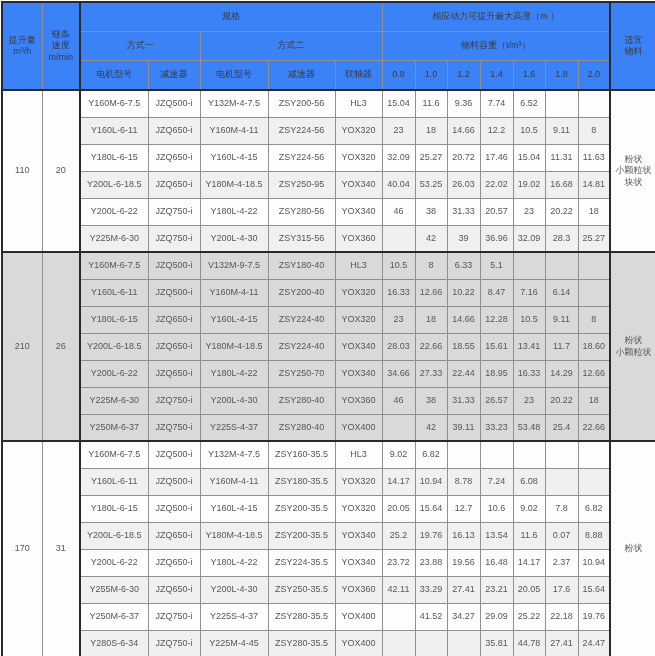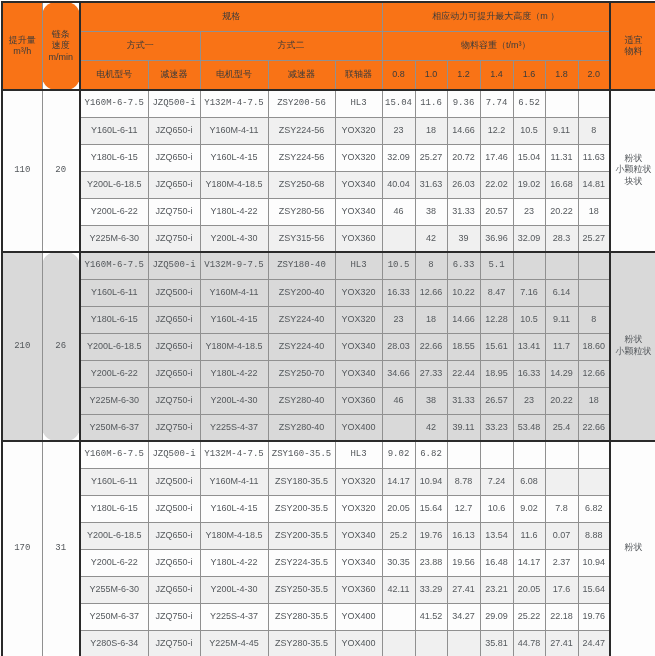--- a/index.html
+++ b/index.html
@@ -21,34 +21,34 @@
     font-size: 9px;
     line-height: 1.25;
     text-align: center;
     vertical-align: middle;
     padding: 0 1px;
     white-space: pre-line;
     overflow: hidden;
     color: #54585c;
   }
   thead th {
-    background: #f97316;
+    background: #3b82f6;
     font-weight: normal;
     color: #3b3b3b;
   }
   thead tr.h1 { height: 29px; }
   thead tr.h2 { height: 29px; }
   thead tr.h3 { height: 30px; }
   tbody tr { height: 27px; }
   tbody td { background: #fdfdfd; }
   tbody tr.alt td { background: #f0f0f0; }
   tbody tr.shaded td, tbody td.band-gray { background: #d9d9d9; }
   tbody td.band-white { background: #fdfdfd; }
-  tr.block-start td { border-top: 2px solid #2a2a2a; font-family: Liberation Mono, monospace; }
-  .sep-right { border-right: 2px solid #2a2a2a !important; border-radius: 14px; }
+  tr.block-start td { border-top: 2px solid #2a2a2a; }
+  .sep-right { border-right: 2px solid #2a2a2a !important; }
   .sep-left  { border-left: 2px solid #2a2a2a !important; }
 </style>
 </head>
 <body>
 
 <table>
   <colgroup>
     <col style="width:40px">
       <col style="width:38px">
     <col style="width:68px">
@@ -142,24 +142,24 @@
         <td>20.72</td>
         <td>17.46</td>
         <td>15.04</td>
         <td>11.31</td>
         <td>11.63</td>
       </tr>
       <tr class="alt">
         <td>Y200L-6-18.5</td>
         <td>JZQ650-i</td>
         <td>Y180M-4-18.5</td>
-        <td>ZSY250-68</td>
+        <td>ZSY250-95</td>
         <td>YOX340</td>
         <td>40.04</td>
-        <td>31.63</td>
+        <td>53.25</td>
         <td>26.03</td>
         <td>22.02</td>
         <td>19.02</td>
         <td>16.68</td>
         <td>14.81</td>
       </tr>
       <tr>
         <td>Y200L-6-22</td>
         <td>JZQ750-i</td>
         <td>Y180L-4-22</td>
@@ -347,21 +347,21 @@
         <td>11.6</td>
         <td>0.07</td>
         <td>8.88</td>
       </tr>
       <tr>
         <td>Y200L-6-22</td>
         <td>JZQ650-i</td>
         <td>Y180L-4-22</td>
         <td>ZSY224-35.5</td>
         <td>YOX340</td>
-        <td>30.35</td>
+        <td>23.72</td>
         <td>23.88</td>
         <td>19.56</td>
         <td>16.48</td>
         <td>14.17</td>
         <td>2.37</td>
         <td>10.94</td>
       </tr>
       <tr class="alt">
         <td>Y255M-6-30</td>
         <td>JZQ650-i</td>

